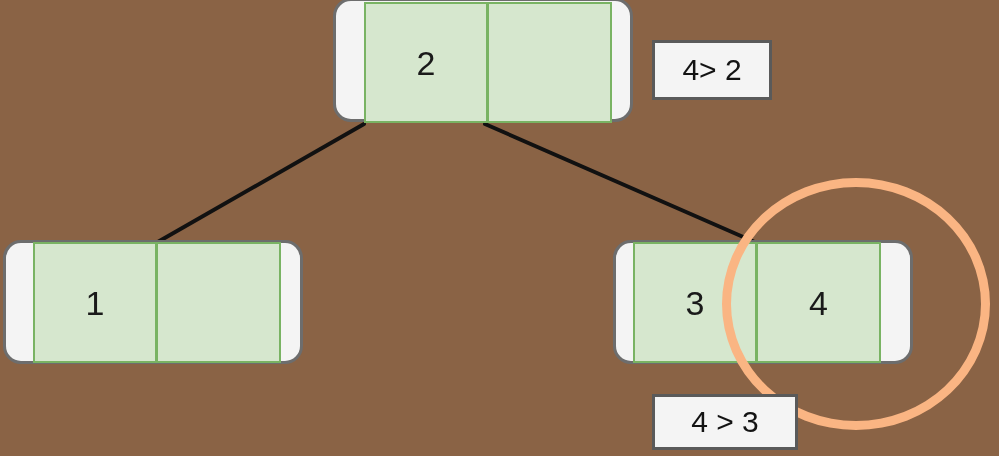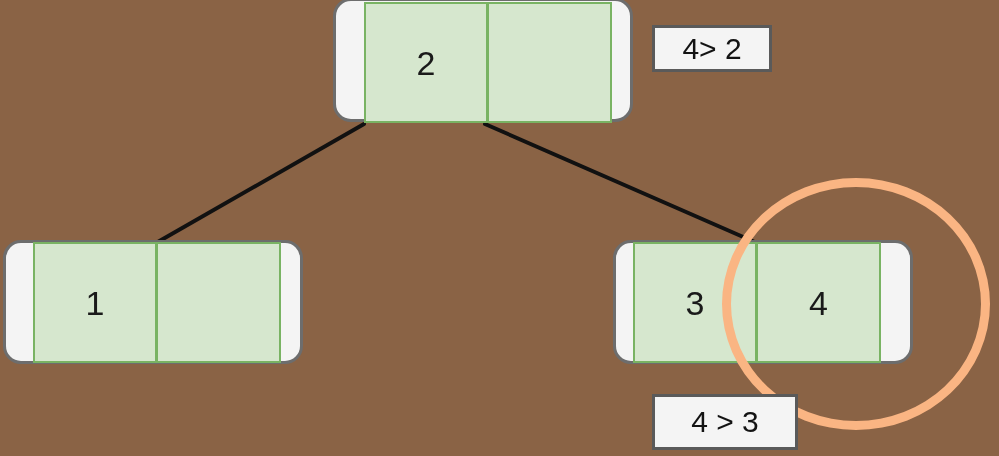--- a/index.html
+++ b/index.html
@@ -103,17 +103,17 @@
   </div>
 
   <div class="node" style="left:613px; top:240px; width:300px; height:124px;"></div>
   <div class="cells" style="left:633px; top:242px; width:248px; height:121px;">
     <div class="cell" style="width:124px; height:121px;">3</div>
     <div class="cell" style="width:124px; height:121px;">4</div>
   </div>
 
   <div class="highlight-ring" style="left:722px; top:178px; width:268px; height:252px;"></div>
 
-  <div class="label" style="left:652px; top:25px; width:120px; height:47px;">4&gt; 2</div>
+  <div class="label" style="left:652px; top:40px; width:120px; height:60px;">4&gt; 2</div>
 
   <div class="label" style="left:652px; top:394px; width:146px; height:56px;">4 &gt; 3</div>
 
 </div>
 
 </body></html>

